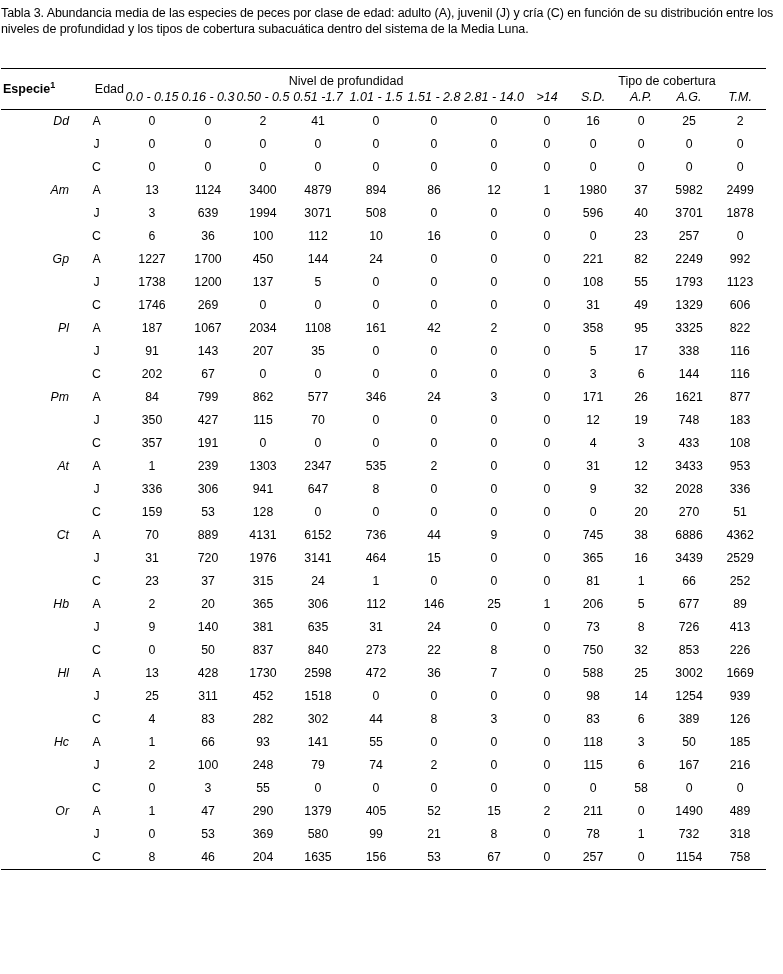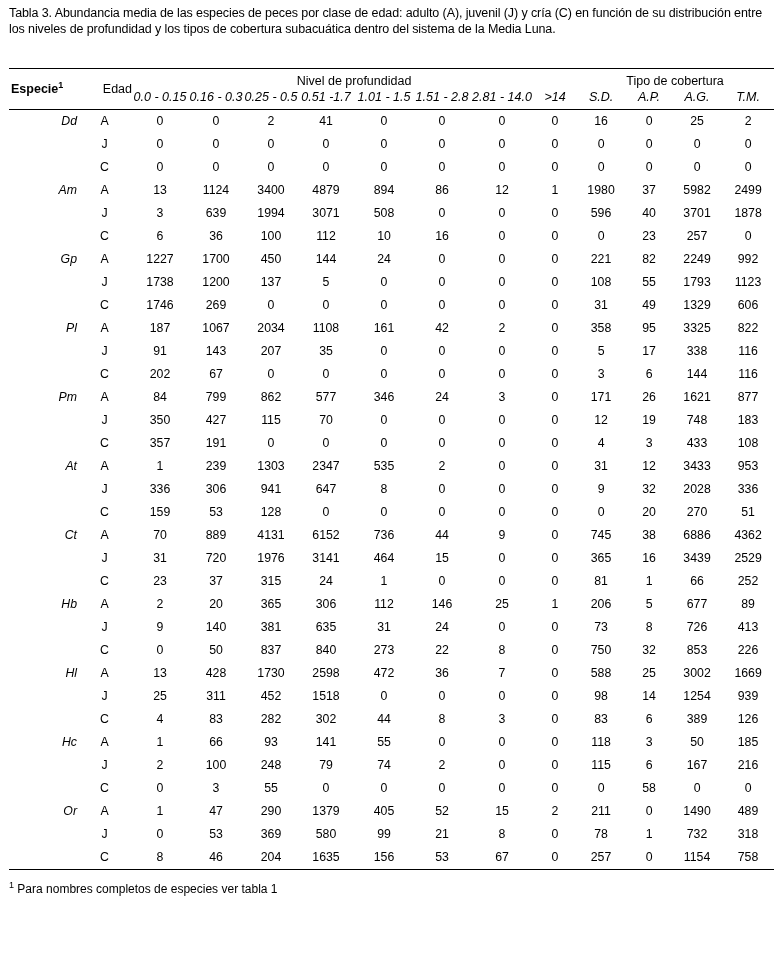--- a/index.html
+++ b/index.html
@@ -2,21 +2,21 @@
 <html><head>
 <meta charset="utf-8">
 <style>
   html, body { margin: 0; padding: 0; background: #ffffff; }
   body {
     width: 783px;
     color: #111;
     font-family: "Liberation Sans", sans-serif;
     -webkit-font-smoothing: antialiased;
   }
-  .page { padding: 5px 9px 0 9px; }
+  .page { padding: 5px 9px 0 1px; }
   .caption {
     font-size: 12.5px;
     line-height: 1.3;
     letter-spacing: -0.1px;
     margin: 0 0 30px 0;
     color: #000;
   }
   table.data-table {
     border-collapse: collapse;
     table-layout: fixed;
@@ -100,21 +100,21 @@
     <thead>
       <tr class="group-row">
         <th class="th-especie" rowspan="2"><span>Especie</span><sup>1</sup></th>
         <th class="th-edad" rowspan="2">Edad</th>
         <th class="group" colspan="8">Nivel de profundidad</th>
         <th class="group" colspan="4">Tipo de cobertura</th>
       </tr>
       <tr class="cols-row">
         <th>0.0 - 0.15</th>
         <th>0.16 - 0.3</th>
-        <th>0.25 - 0.5</th>
+        <th>0.50 - 0.5</th>
         <th>0.51 -1.7</th>
         <th>1.01 - 1.5</th>
         <th>1.51 - 2.8</th>
         <th>2.81 - 14.0</th>
         <th>&gt;14</th>
         <th>S.D.</th>
         <th>A.P.</th>
         <th>A.G.</th>
         <th>T.M.</th>
       </tr>
@@ -645,16 +645,15 @@
           <td>0</td>
           <td>257</td>
           <td>0</td>
           <td>1154</td>
           <td>758</td>
         </tr>
       </tbody>
   </table>
 
   <div class="footnotes">
-    <p><sup>1</sup><span> Para nombres completos de especies ver tabla 1</span></p>
   </div>
 
 </div>
 
 </body></html>

